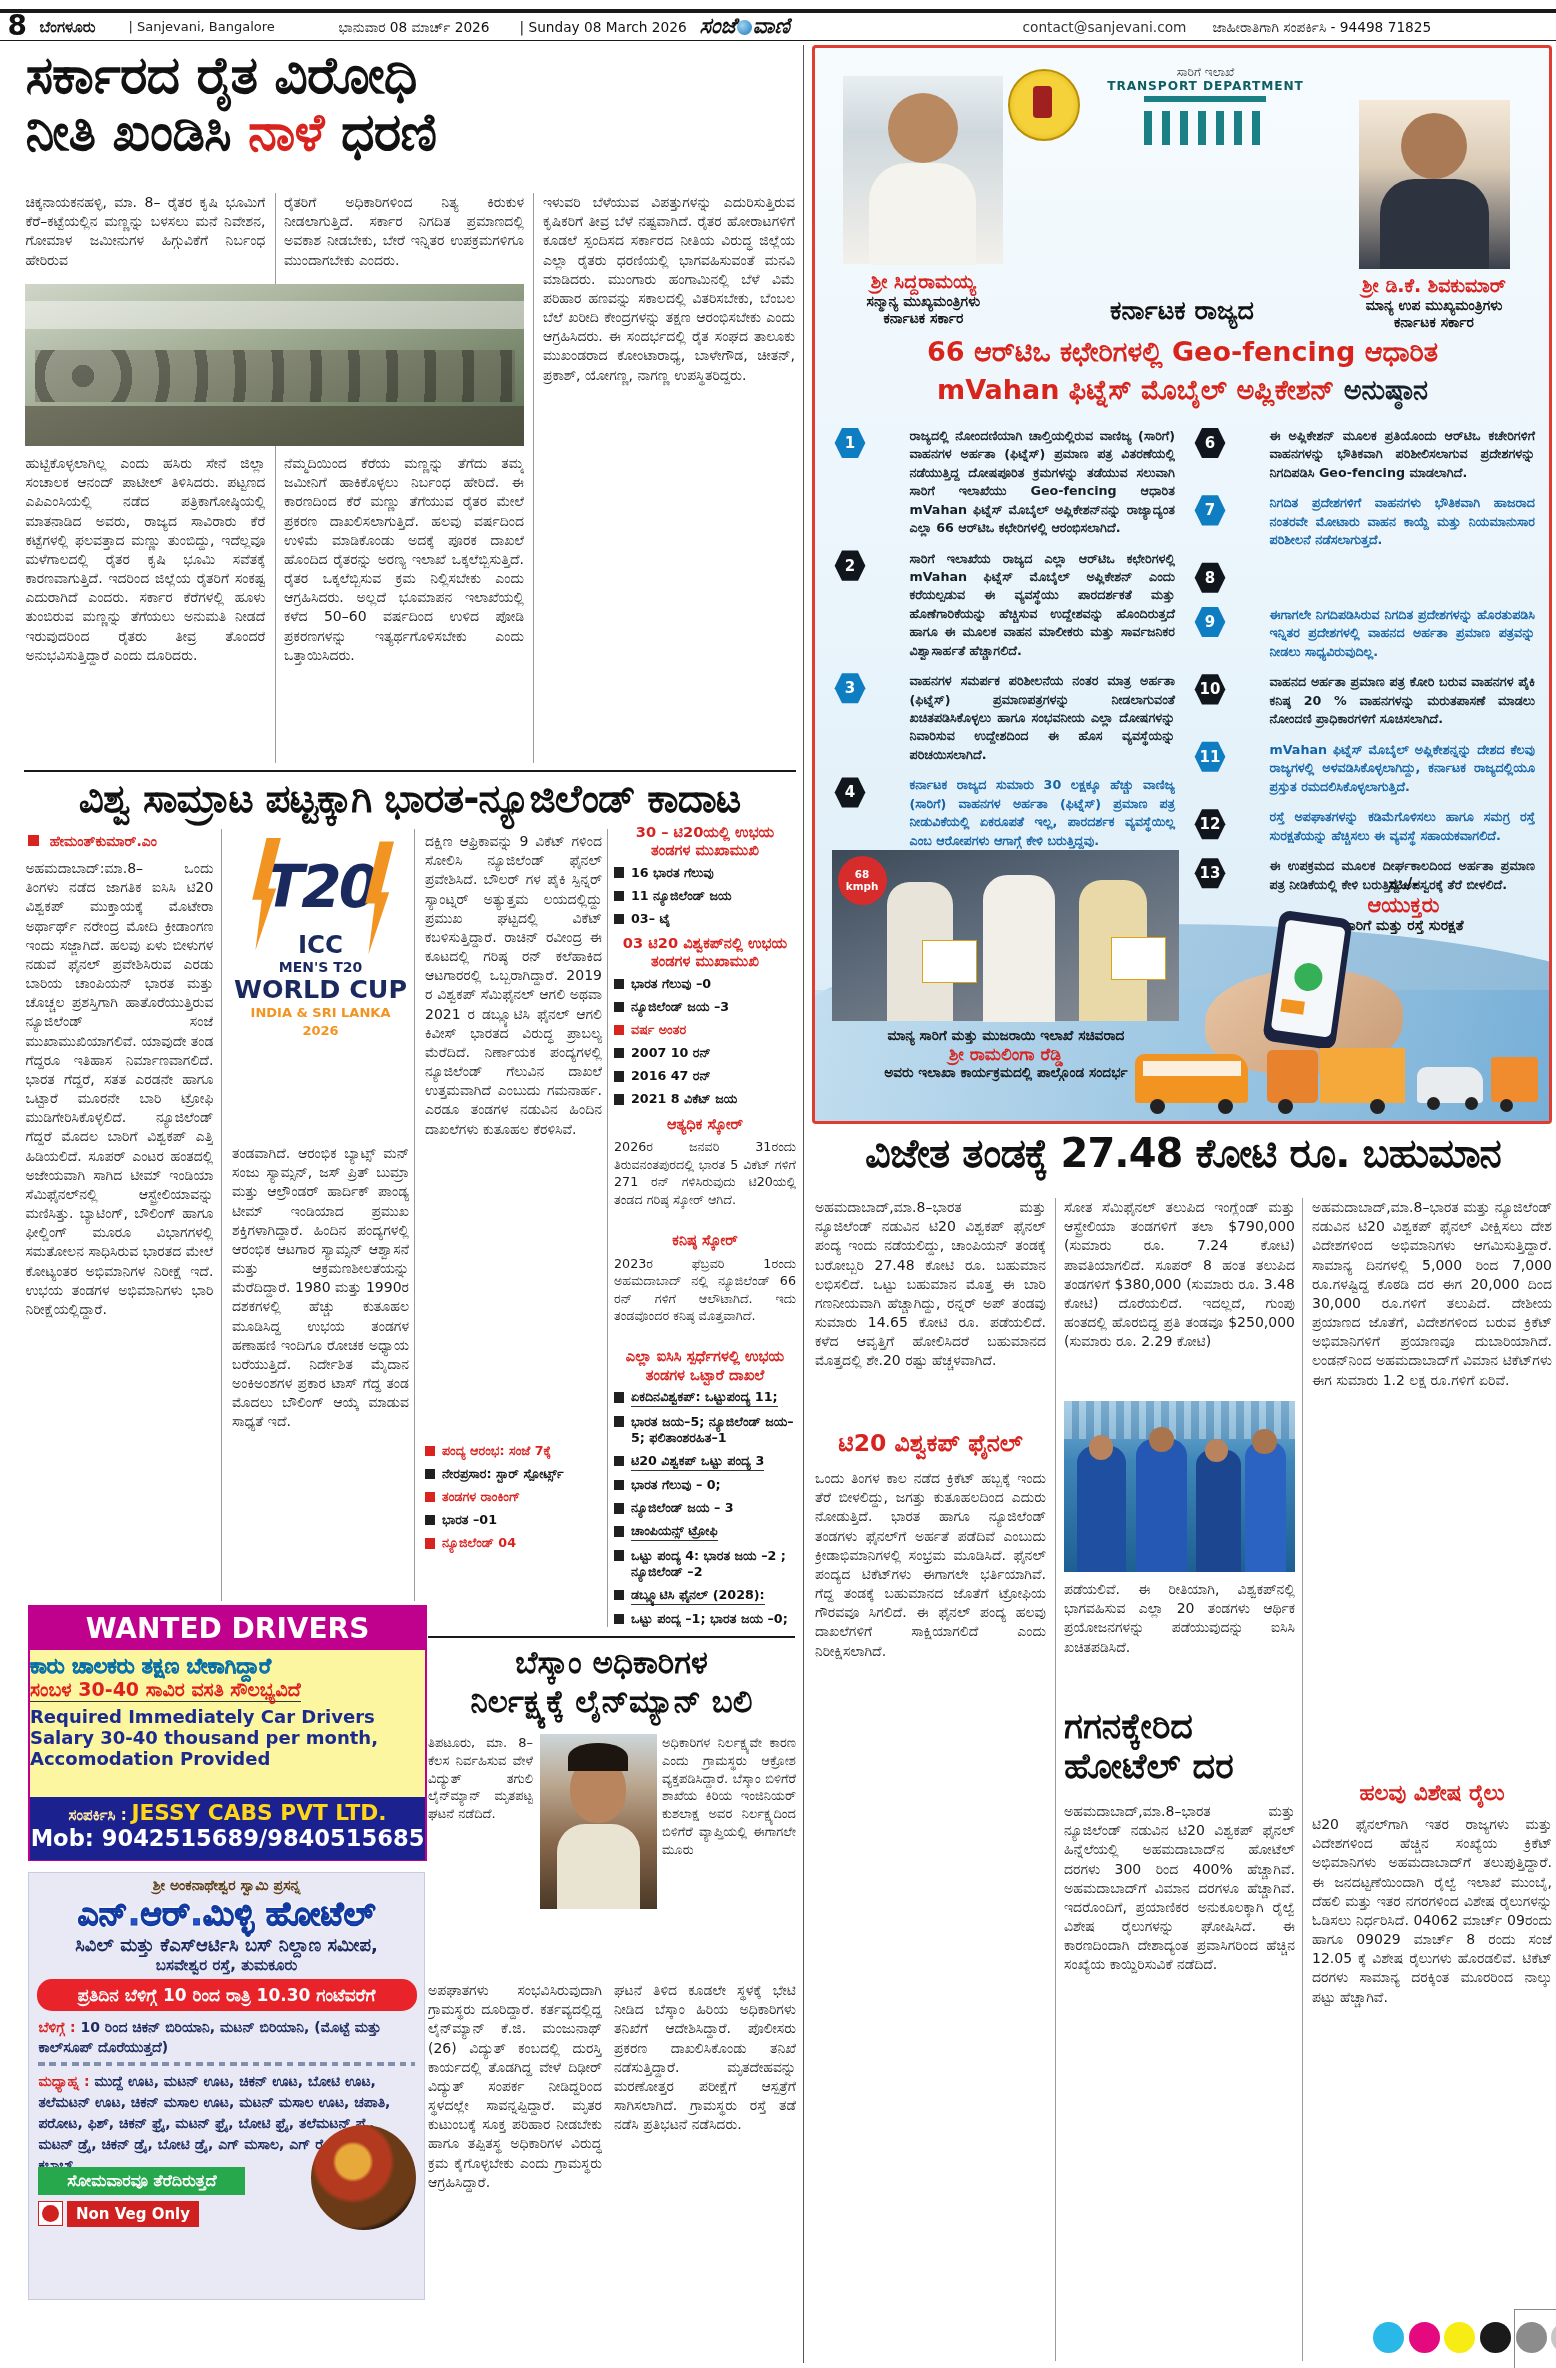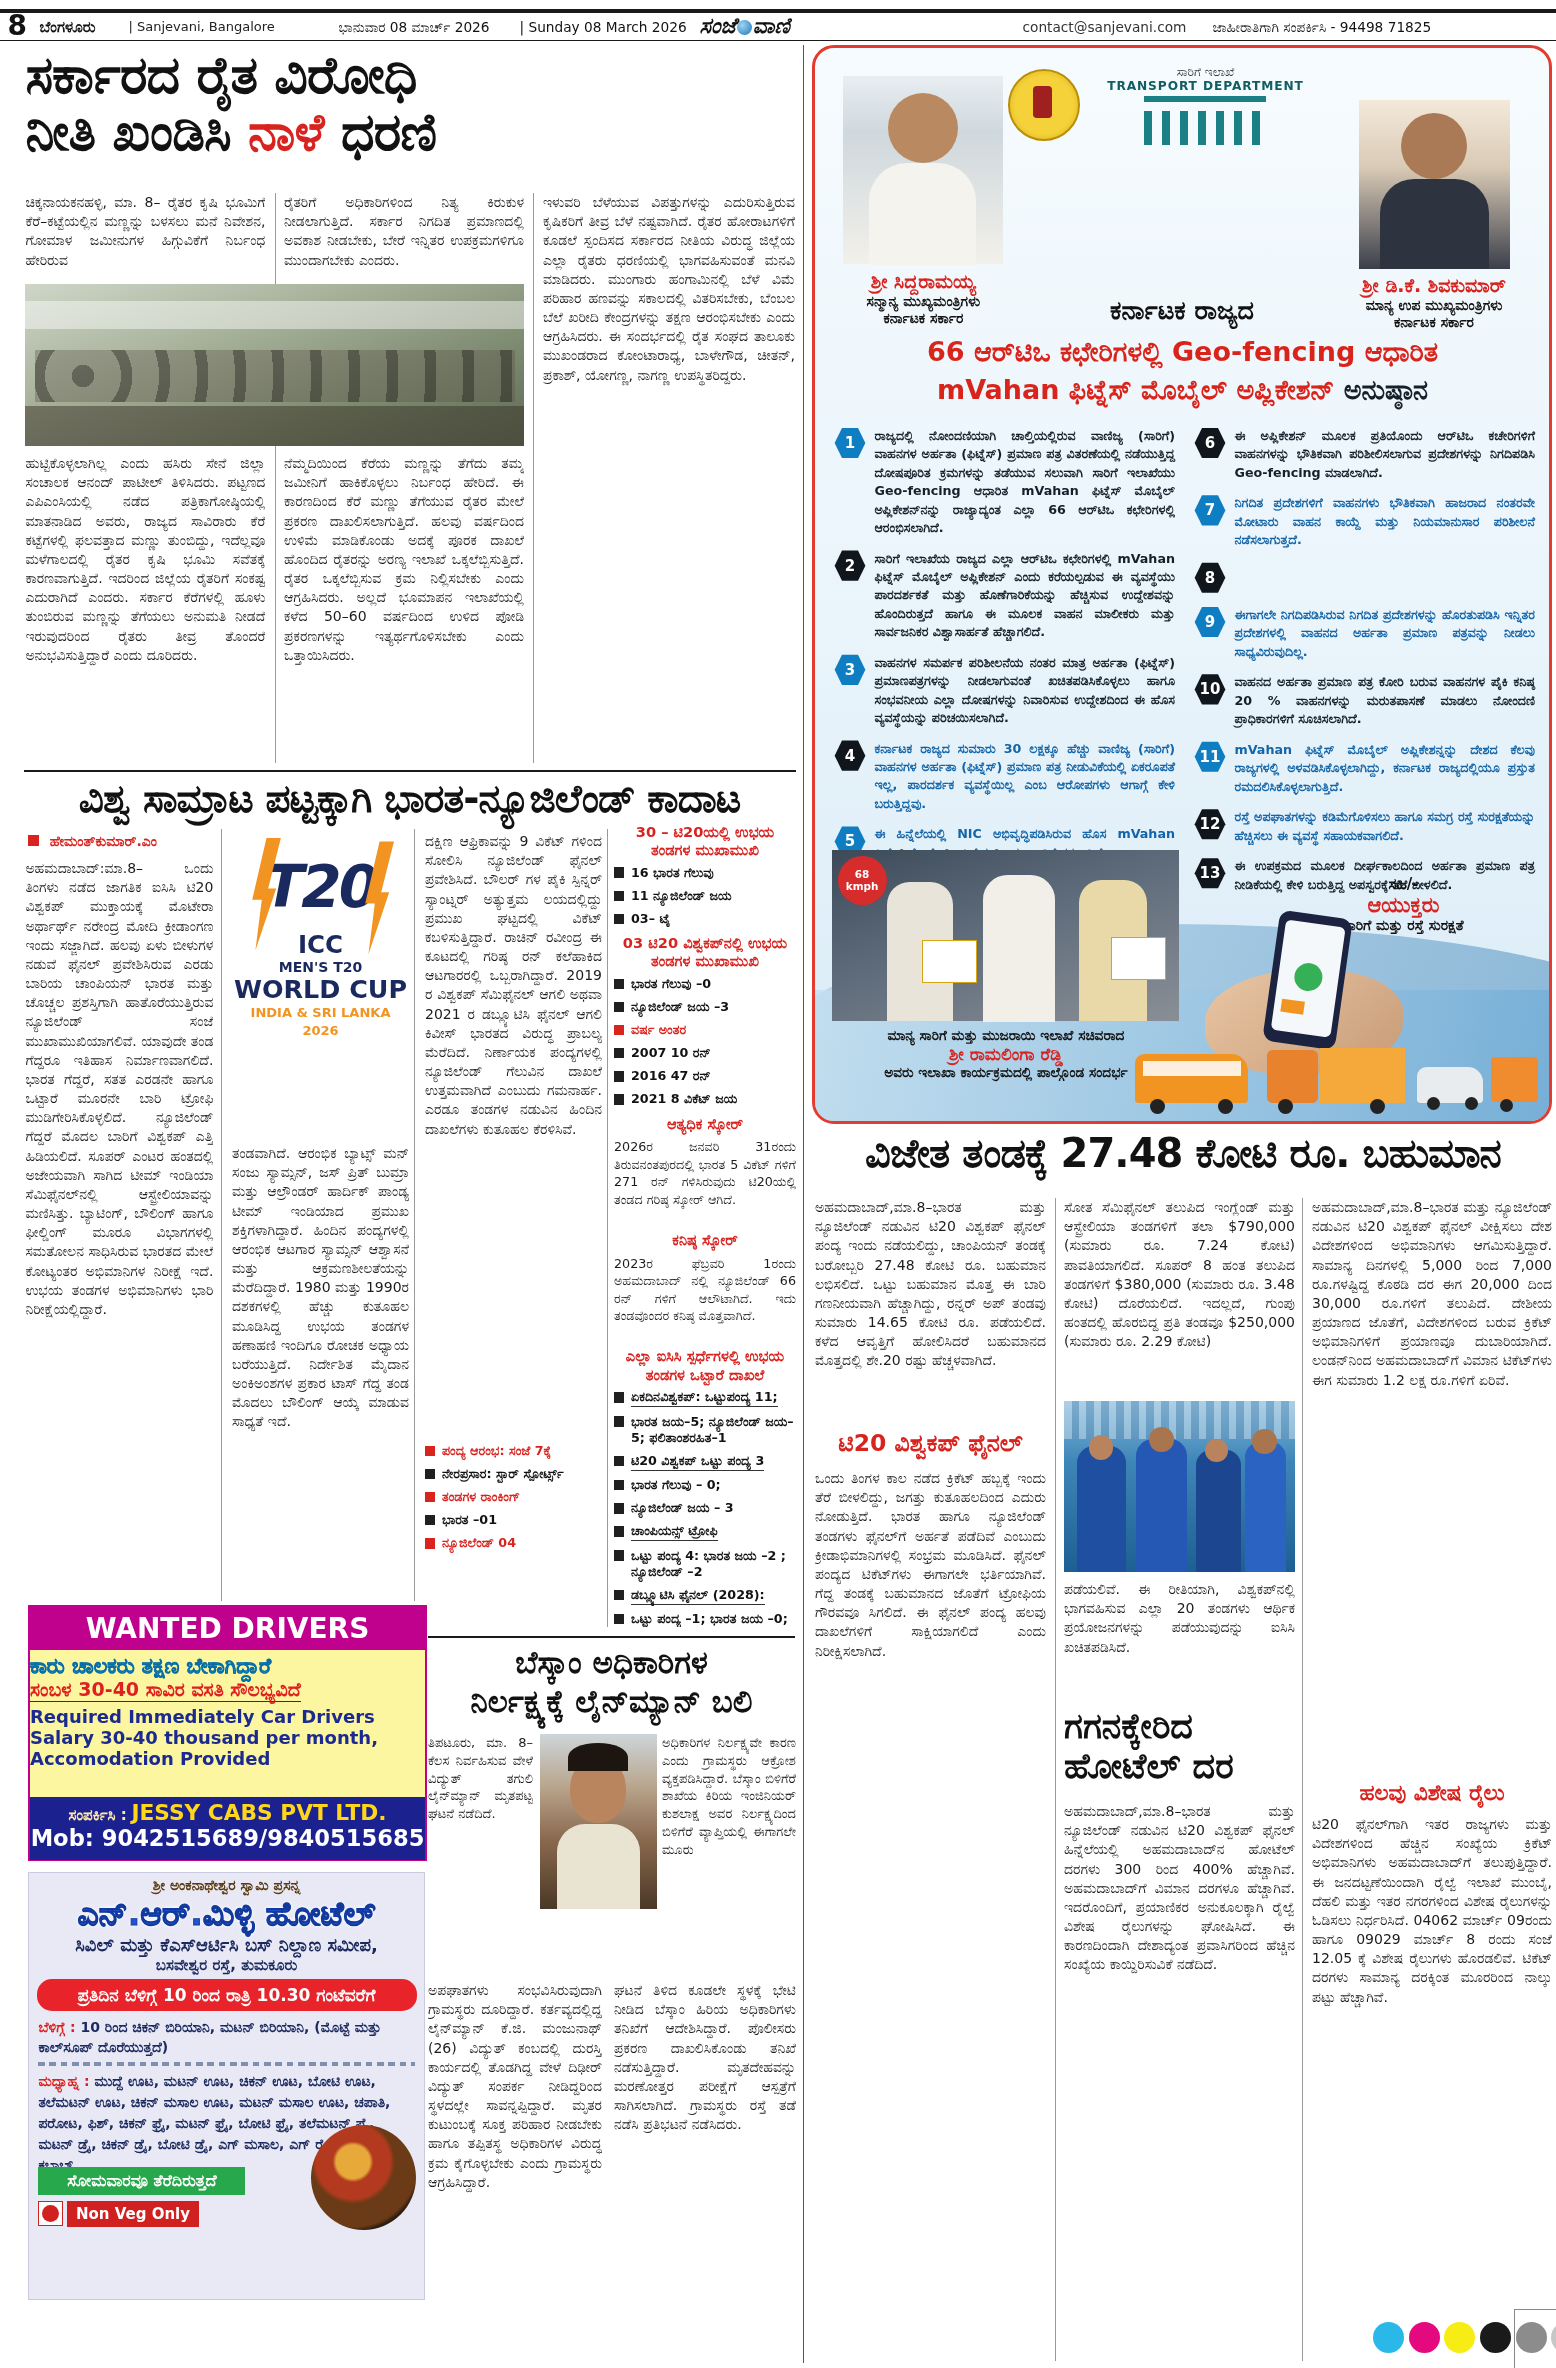--- a/index.html
+++ b/index.html
@@ -16,27 +16,27 @@
   .pageno{font-size:28px;font-weight:bold;}
   
   .h1lead{font-size:52px;font-weight:800;line-height:1.1;letter-spacing:-0.9px;}
   .h1t20{font-size:39px;font-weight:800;letter-spacing:-0.9px;}
   .h1prize{font-size:40px;font-weight:800;letter-spacing:-0.9px;}
   .h1bes{font-size:31px;font-weight:800;line-height:1.25;}
   .subred{color:#d8231f;font-weight:800;}
   
   .ph{background:linear-gradient(160deg,#b9c4b2 0%,#8fa289 40%,#6f7f6d 100%);overflow:hidden;}
   
-  .adp{border:3.8px solid #e23b30;border-radius:22px;background:linear-gradient(180deg,#f6fbfe 0%,#e9f4fb 55%,#d9ebf6 100%);overflow:hidden;}
+  .adp{border:3.8px solid #e23b30;border-radius:4px;background:linear-gradient(180deg,#f6fbfe 0%,#e9f4fb 55%,#d9ebf6 100%);overflow:hidden;}
   .adhead{color:#d9241c;font-weight:800;font-size:27px;text-align:center;}
   .pt{display:flex;gap:8.5px;margin-bottom:12.2px;}
   .badge{flex:0 0 32px;width:32px;height:32px;color:#fff;font-weight:bold;font-size:15px;display:flex;align-items:center;justify-content:center;clip-path:polygon(25% 3%,75% 3%,98% 50%,75% 97%,25% 97%,2% 50%);}
   .bblue{background:#0e7dc2;}
   .bblk{background:#10161c;}
-  .ptx{font-size:12.7px;line-height:1.45;text-align:justify;font-weight:600;}
+  .ptx{font-size:12.7px;line-height:1.45;text-align:justify;font-weight:600;margin-left:35px;}
   .ptblk{color:#16202b;}
   .ptblu{color:#1465a8;}
   
   .si{display:flex;gap:6.6px;font-size:12.7px;line-height:1.3;font-weight:600;margin-bottom:6.6px;}
   .sqr{flex:0 0 10.4px;width:10.4px;height:10.4px;background:#202020;margin-top:2.8px;}
   .sqr.r{background:#d8231f;}
   .shead{color:#d8231f;font-weight:800;font-size:14.6px;text-align:center;line-height:1.25;margin:5.6px 0;}
   .wadtitle{background:#c0018e;color:#fff;font-weight:800;font-size:28px;text-align:center;}
   
   .hband{background:#e8232a;color:#fff;font-weight:800;border-radius:15px;text-align:center;}

